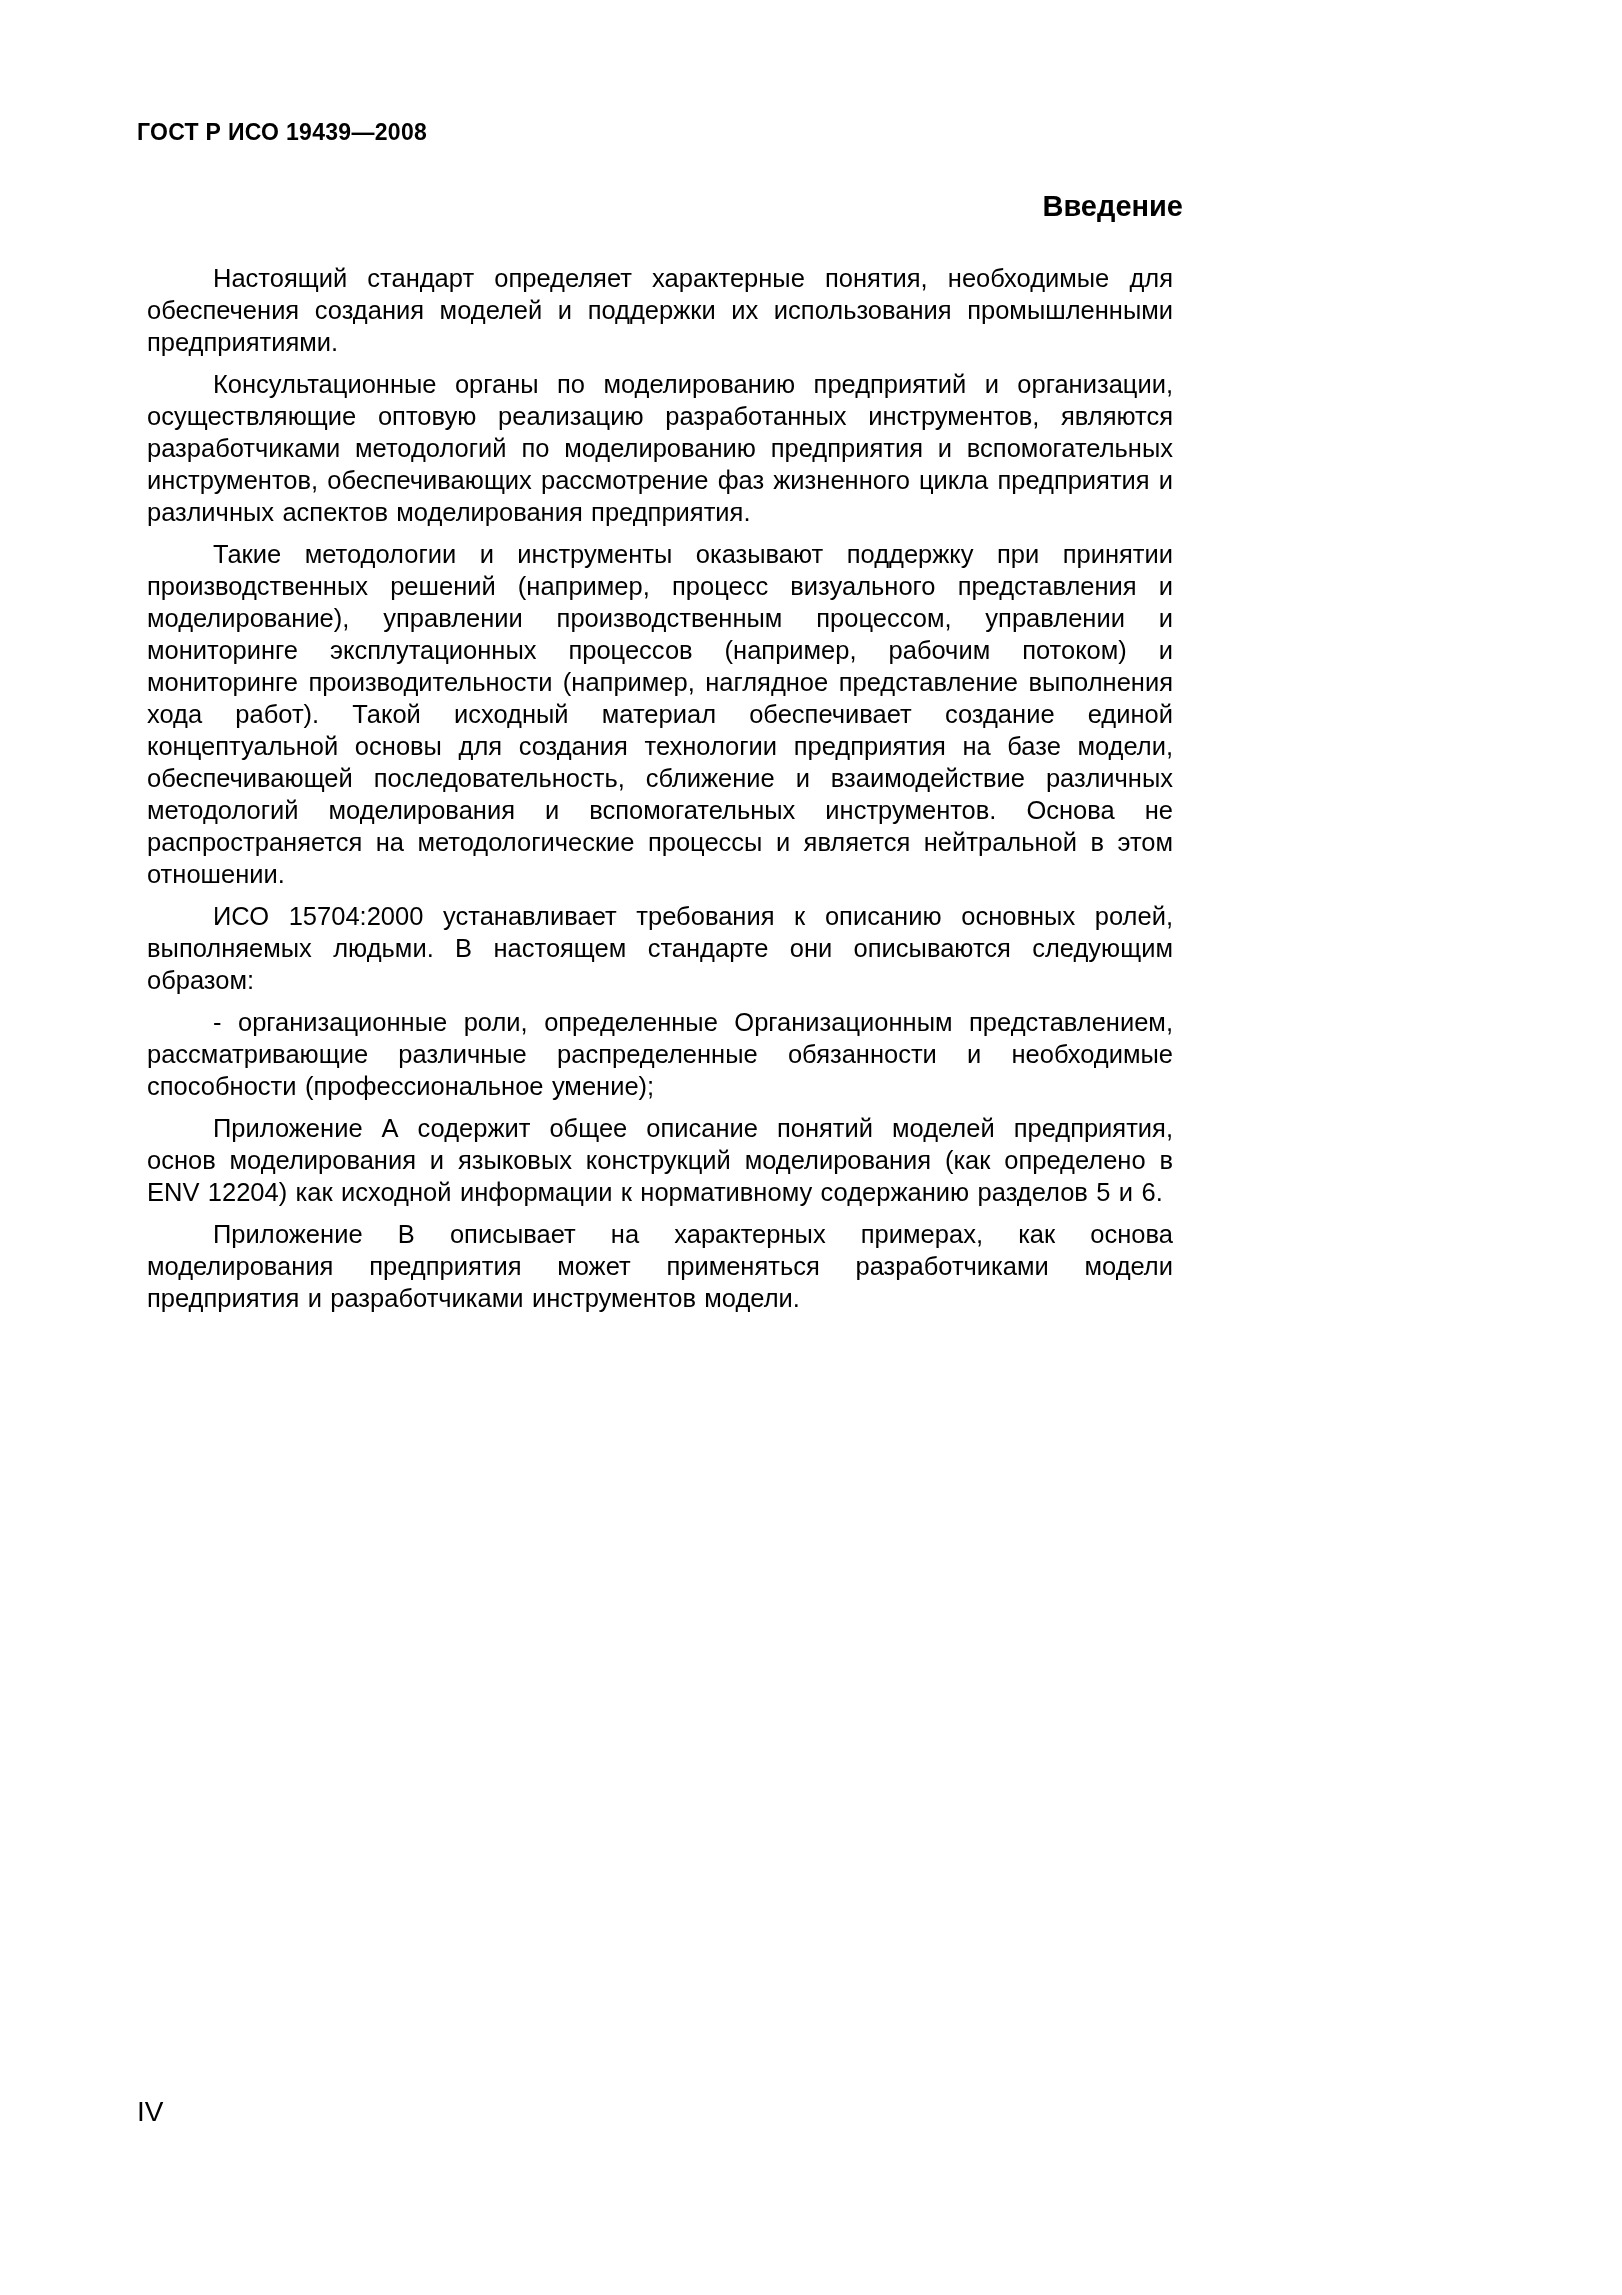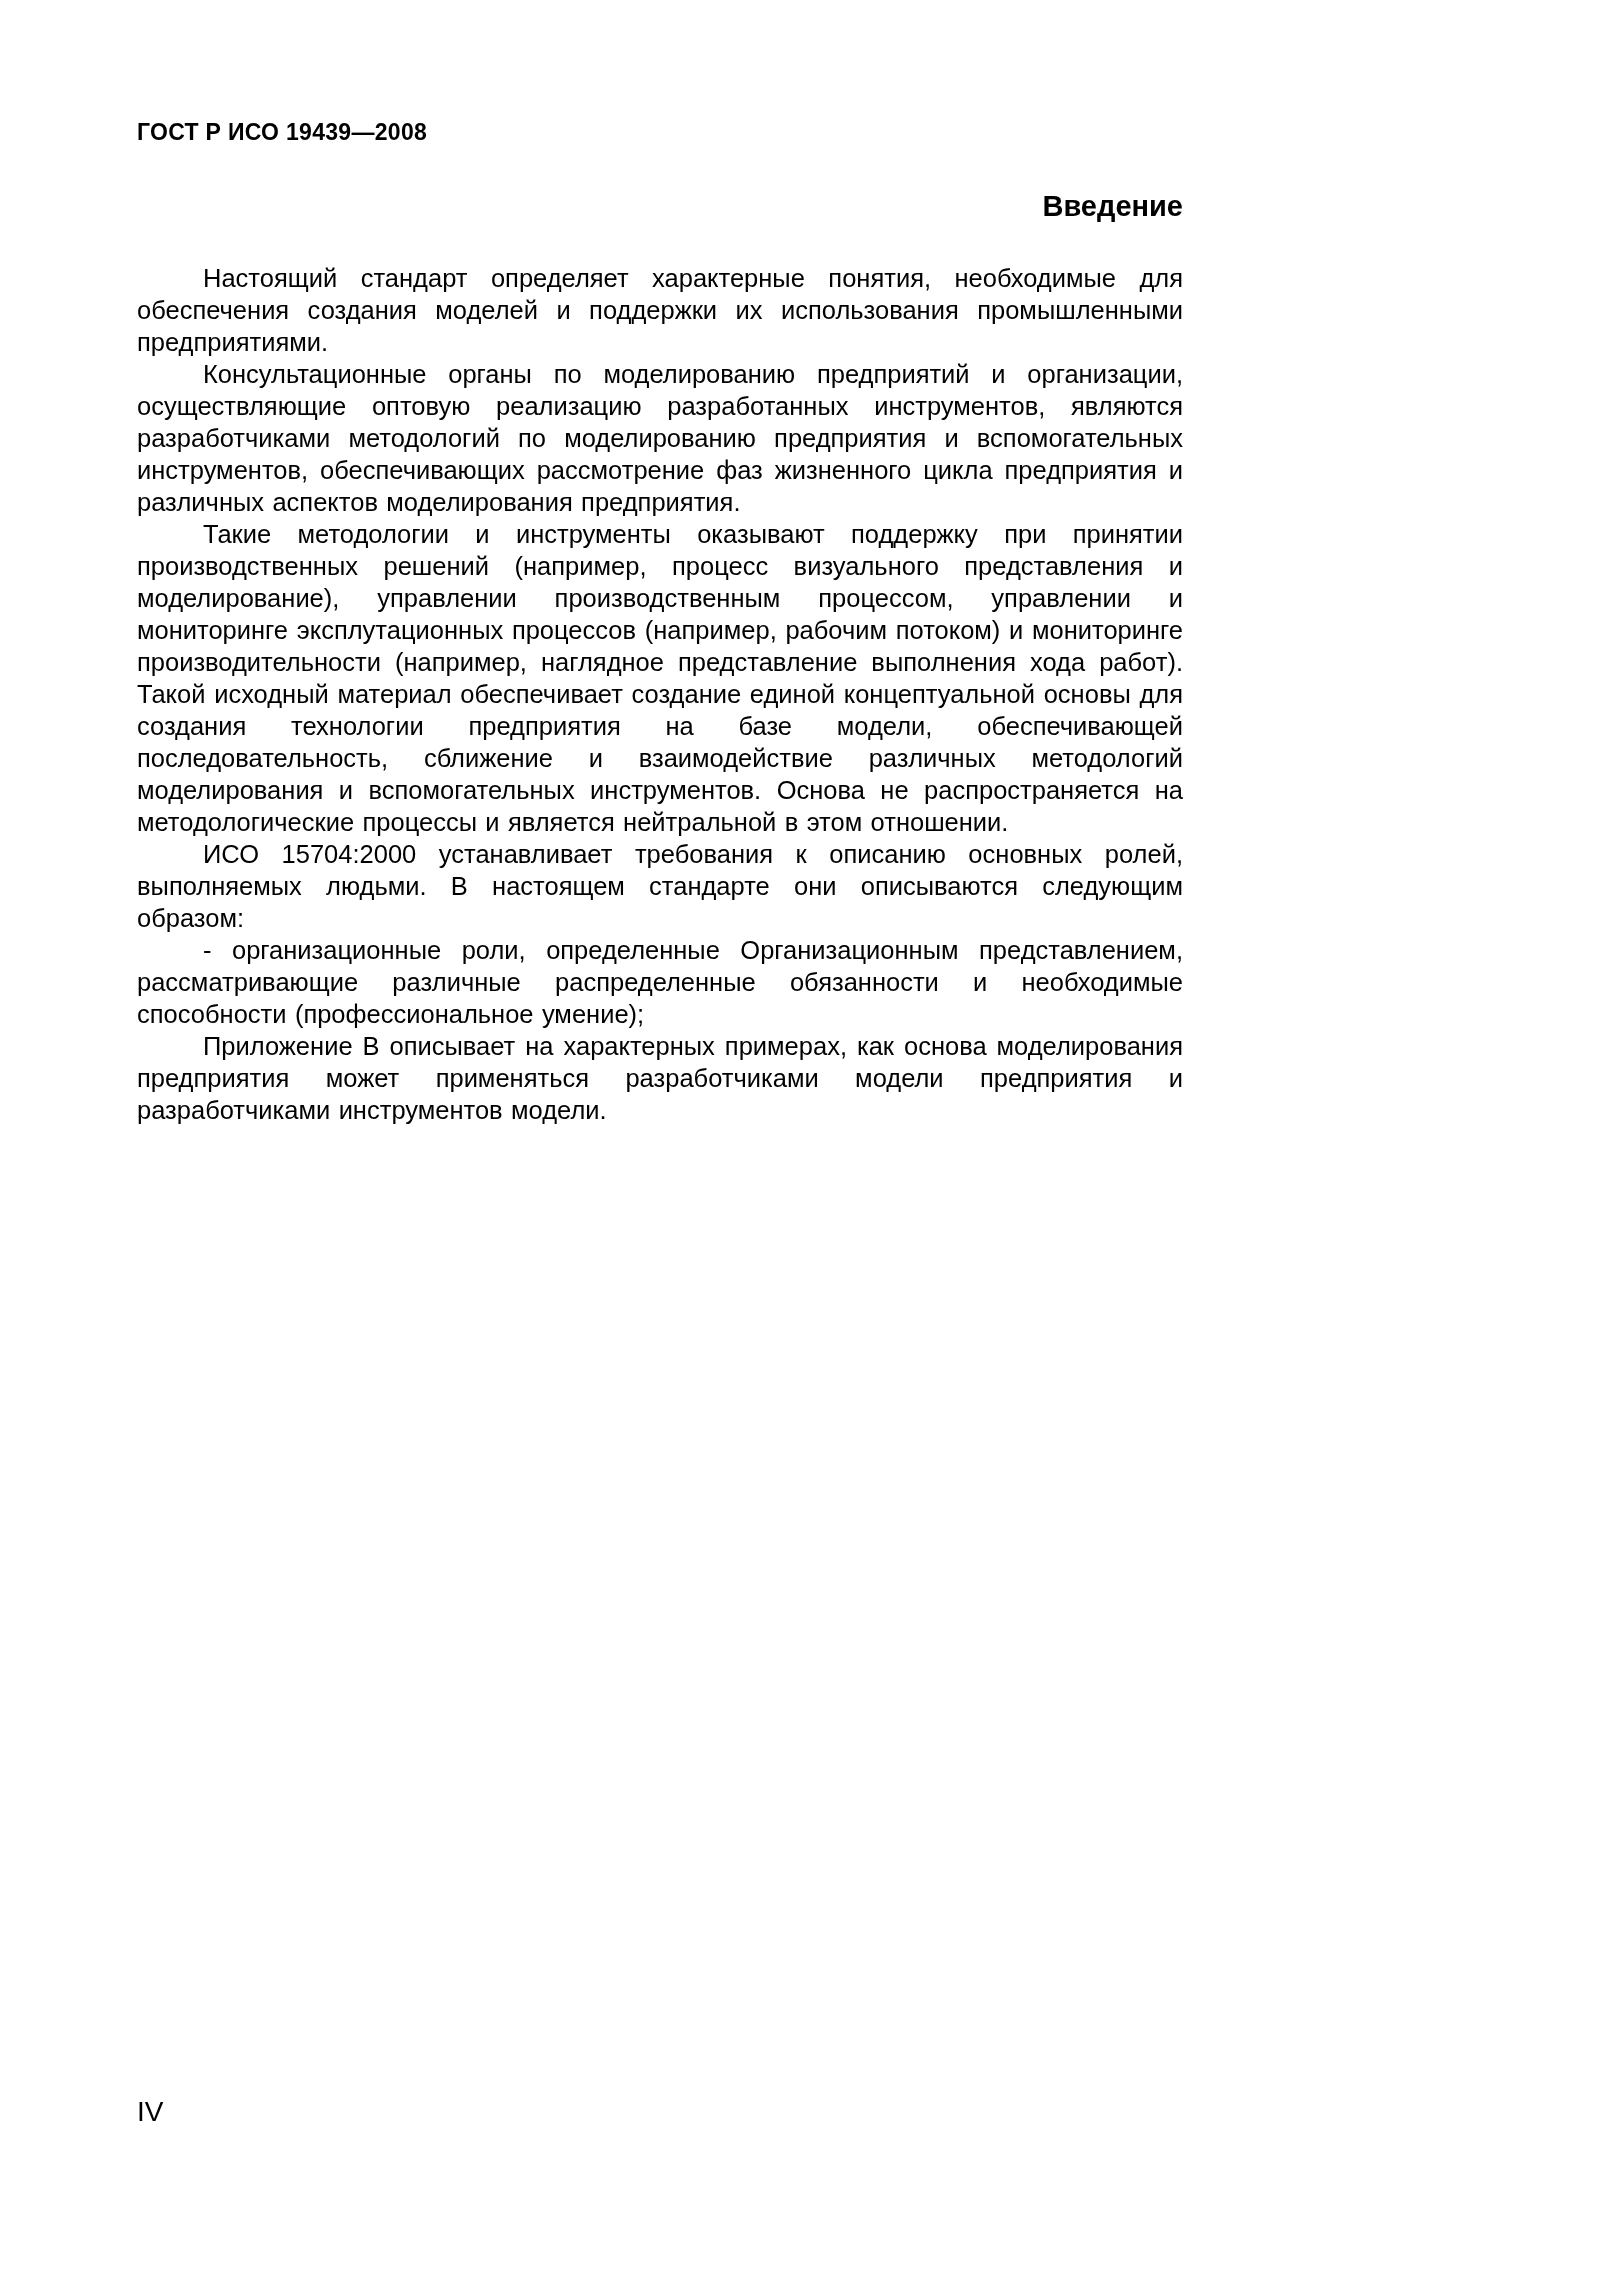--- a/index.html
+++ b/index.html
@@ -33,21 +33,21 @@
     font-size: 29px;
     font-weight: bold;
     text-align: right;
     margin: 44px 0 39px 0;
   }
   .body-text p {
     font-size: 25.5px;
     line-height: 32px;
     text-align: justify;
     text-indent: 66px;
-    margin: 0;
+    margin: 10px;
     word-spacing: 1.3px;
   }
   .page-footer {
     position: absolute;
     top: 2096px;
     left: 137px;
     font-size: 28px;
   }
 </style>
 </head>
@@ -58,19 +58,20 @@
   <div class="doc-header">ГОСТ Р ИСО 19439—2008</div>
 
   <div class="section-title">Введение</div>
 
   <div class="body-text">
     <p>Настоящий стандарт определяет характерные понятия, необходимые для обеспечения создания моделей и поддержки их использования промышленными предприятиями.</p>
     <p>Консультационные органы по моделированию предприятий и организации, осуществляющие оптовую реализацию разработанных инструментов, являются разработчиками методологий по моделированию предприятия и вспомогательных инструментов, обеспечивающих рассмотрение фаз жизненного цикла предприятия и различных аспектов моделирования предприятия.</p>
     <p>Такие методологии и инструменты оказывают поддержку при принятии производственных решений (например, процесс визуального представления и моделирование), управлении производственным процессом, управлении и мониторинге эксплутационных процессов (например, рабочим потоком) и мониторинге производительности (например, наглядное представление выполнения хода работ). Такой исходный материал обеспечивает создание единой концептуальной основы для создания технологии предприятия на базе модели, обеспечивающей последовательность, сближение и взаимодействие различных методологий моделирования и вспомогательных инструментов. Основа не распространяется на методологические процессы и является нейтральной в этом отношении.</p>
     <p>ИСО 15704:2000 устанавливает требования к описанию основных ролей, выполняемых людьми. В настоящем стандарте они описываются следующим образом:</p>
     <p>- организационные роли, определенные Организационным представлением, рассматривающие различные распределенные обязанности и необходимые способности (профессиональное умение);</p>
+    <p>Приложение А содержит общее описание понятий моделей предприятия, основ моделирования и языковых конструкций моделирования (как определено в ENV 12204) как исходной информации к нормативному содержанию разделов 5 и 6.</p>
     <p>Приложение В описывает на характерных примерах, как основа моделирования предприятия может применяться разработчиками модели предприятия и разработчиками инструментов модели.</p>
   </div>
 
   <div class="page-footer">IV</div>
 
 </div>
 
 
 </body></html>

